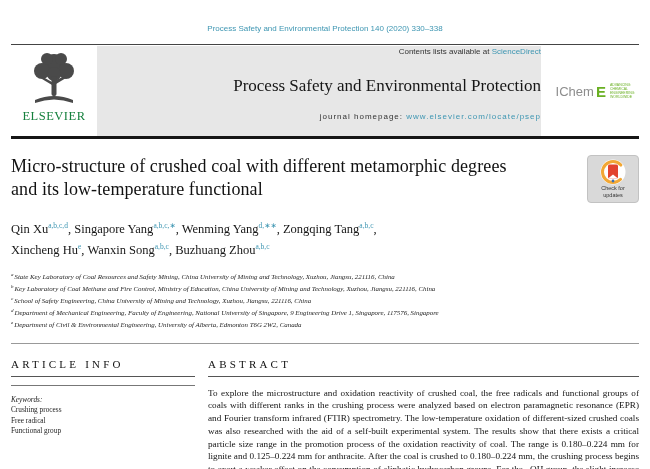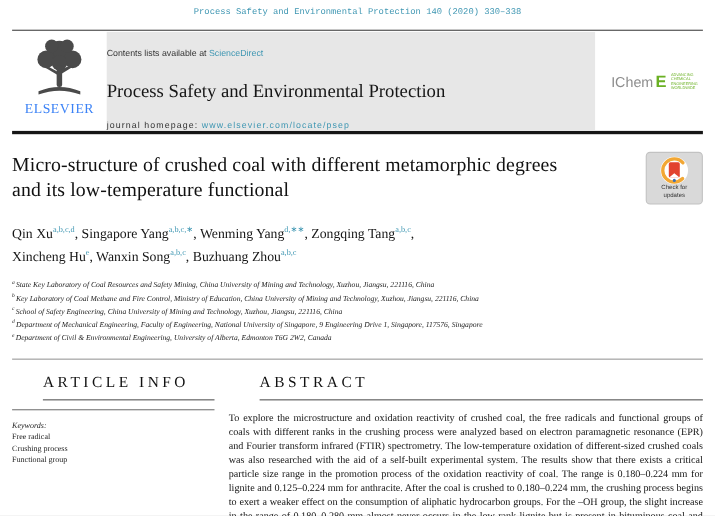--- a/index.html
+++ b/index.html
@@ -2,32 +2,32 @@
 <html><head>
 <meta charset="utf-8">
 <style>
   * { margin:0; padding:0; box-sizing:border-box; }
   body { background:#888; font-family:"Liberation Serif", serif; }
   .page {
     width:650px; height:469px; background:#ffffff; position:relative;
     overflow:hidden; margin:0 auto; color:#1a1a1a;
   }
   .citation {
-    padding-top:7px; text-align:center; font-size:8px; color:#3e96b2;
-    font-family:Liberation Mono, monospace;
+    padding-top:24px; text-align:center; font-size:8px; color:#3e96b2;
+    font-family:Liberation Sans, sans-serif;
   }
   .thin-rule { border-top:1px solid #444; margin:11px 11px 0 11px; }
   .masthead { display:flex; margin:1px 11px 0 11px; height:90px; }
   .elsevier-box { width:86px; position:relative; text-align:center; padding-top:4px; }
   .els-text {
-    color:#3b82f6; font-size:12.5px; letter-spacing:0.5px;
+    color:#15803d; font-size:12.5px; letter-spacing:0.5px;
     font-family:"Liberation Serif", serif; margin-top:1px;
   }
   .mast-center {
-    flex:1; background:#e7e7e7; text-align:left; padding-top:15px;
+    flex:1; background:#e7e7e7; text-align:right; padding-top:1px;
   }
   .contents-line { font-size:8px; color:#333; font-family:"Liberation Sans", sans-serif; }
   .teal { color:#3e96b2; text-decoration:none; cursor:pointer; }
   .journal-title { font-size:17px; color:#161616; margin-top:20px; }
   .homepage-line {
     font-size:8px; color:#333; margin-top:16px; letter-spacing:1px;
     font-family:"Liberation Sans", sans-serif;
   }
   .icheme-box { width:98px; display:flex; align-items:center; justify-content:center; gap:2px;padding-left:10px; }
   .ich-prefix { color:#8d8d8d; font-size:13px; font-family:"Liberation Sans", sans-serif; }
@@ -44,22 +44,22 @@
   .badge-text { font-size:5.5px; line-height:6.5px; color:#333; font-family:"Liberation Sans", sans-serif; }
   .authors { margin:14px 11px 0 11px; font-size:12.5px; color:#161616; line-height:17px; }
   .authors sup { color:#3e96b2; font-size:7.5px; }
   .affils { margin:11px 11px 0 11px; font-size:6.9px; font-style:italic; line-height:9.6px; color:#222; }
   .affils sup { font-size:5px; margin-right:1px; }
   .mid-rule { border-top:1px solid #999; margin:13px 11px 0 11px; }
   .columns { display:flex; margin:14px 11px 0 11px; gap:13px; }
   .col-left { width:184px; flex-shrink:0; }
   .col-right { flex:1; }
   .col-header {
-    font-size:14px; letter-spacing:3.2px; color:#111;
-    border-bottom:1px solid #555; padding-bottom:6px;margin-left:28px;
+    font-size:11px; letter-spacing:3.2px; color:#111;
+    border-bottom:1px solid #555; padding-bottom:6px;
   }
   .info-block { margin-top:9px; font-size:7.3px; line-height:10.4px; color:#1d1d1d; }
   .info-label { font-style:italic; }
   .kw-rule { border-top:1px solid #777; margin-top:8px; width:100%; }
   .abstract-text {
     margin-top:10px; font-size:9.2px; line-height:12.7px; text-align:justify; color:#141414;
   }
   svg { display:block; margin:0 auto; }
 </style>
 </head>
@@ -155,22 +155,22 @@
   </div>
 
   <div class="mid-rule"></div>
 
   <div class="columns">
     <div class="col-left">
       <div class="col-header">ARTICLE INFO</div>
       <div class="kw-rule"></div>
       <div class="info-block">
         <div class="info-label">Keywords:</div>
+        <div>Crushing process</div>
         <div>Free radical</div>
-        <div>Crushing process</div>
         <div>Functional group</div>
 
       </div>
     </div>
     <div class="col-right">
       <div class="col-header">ABSTRACT</div>
       <p class="abstract-text">To explore the microstructure and oxidation reactivity of crushed coal, the free radicals and functional groups of coals with different ranks in the crushing process were analyzed based on electron paramagnetic resonance (EPR) and Fourier transform infrared (FTIR) spectrometry. The low-temperature oxidation of different-sized crushed coals was also researched with the aid of a self-built experimental system. The results show that there exists a critical particle size range in the promotion process of the oxidation reactivity of coal. The range is 0.180–0.224 mm for lignite and 0.125–0.224 mm for anthracite. After the coal is crushed to 0.180–0.224 mm, the crushing process begins to exert a weaker effect on the consumption of aliphatic hydrocarbon groups. For the –OH group, the slight increase in the range of 0.180–0.280 mm almost never occurs in the low-rank lignite but is present in bituminous coal and anthracite. Moreover, the rate of C=O consumption in the reaction is higher than its rate of generation, whereas for the product C–O, the rate of consumption is lower than the generation rate. The free radical</p>
     </div>
   </div>
 

